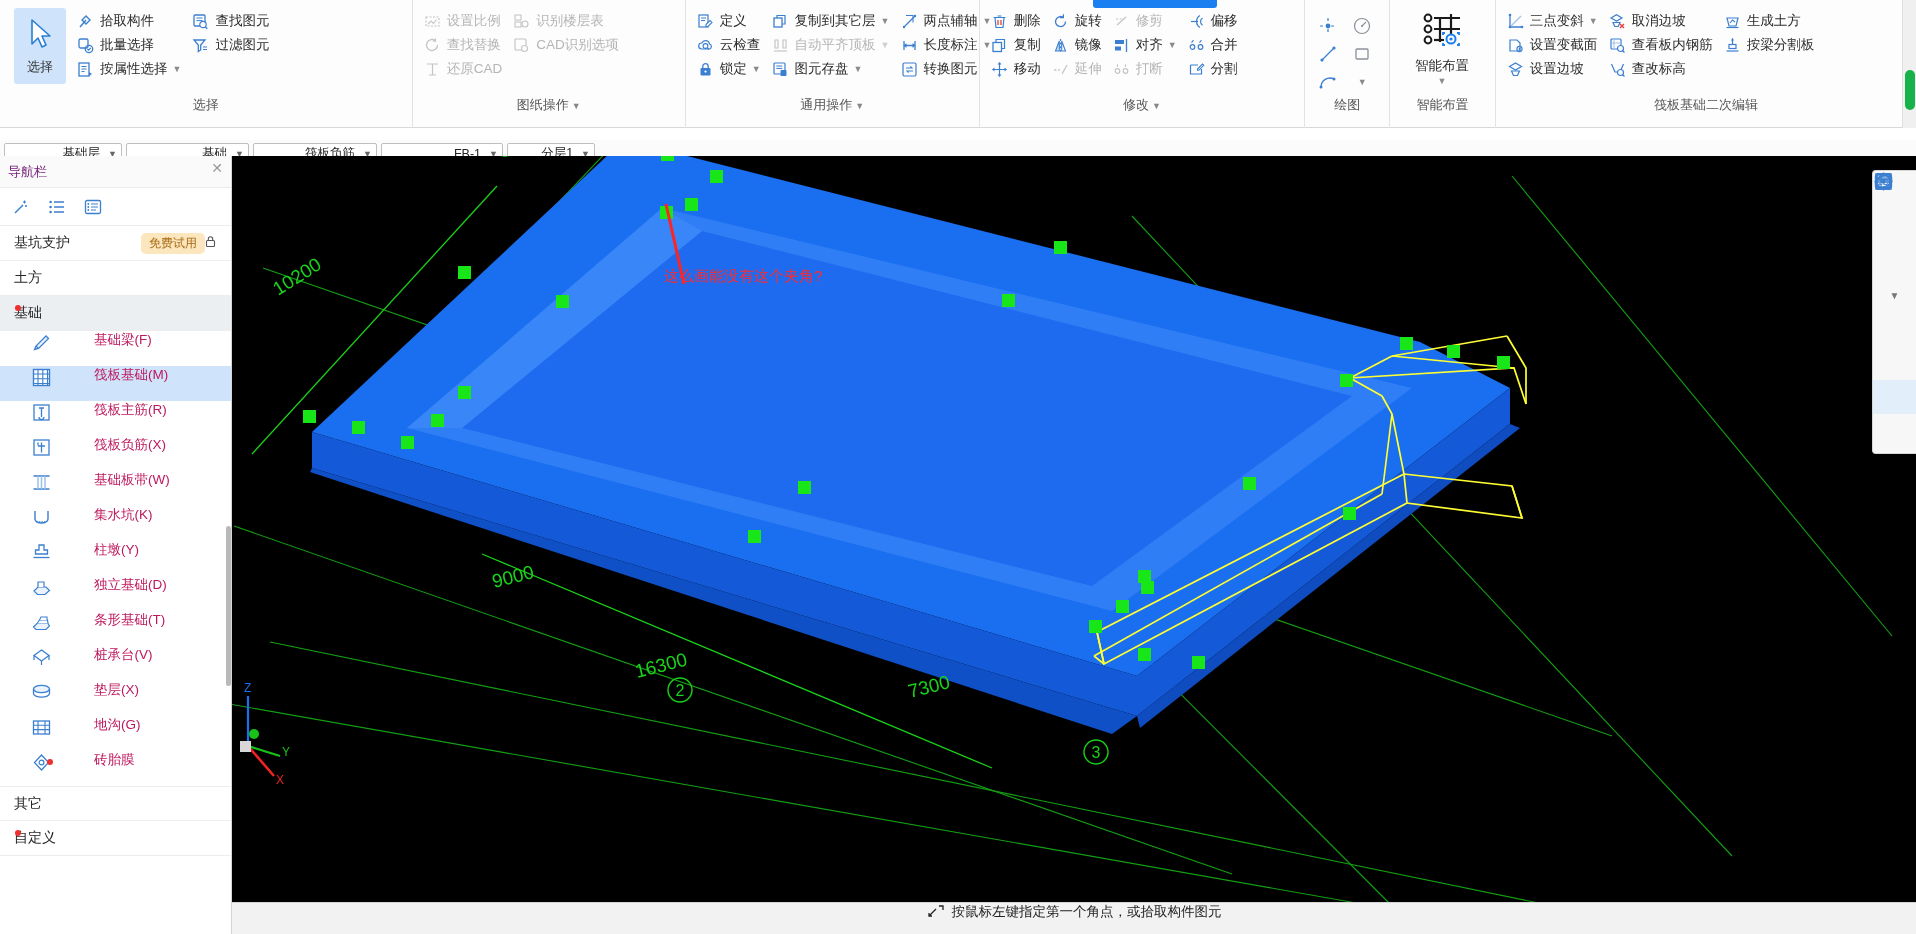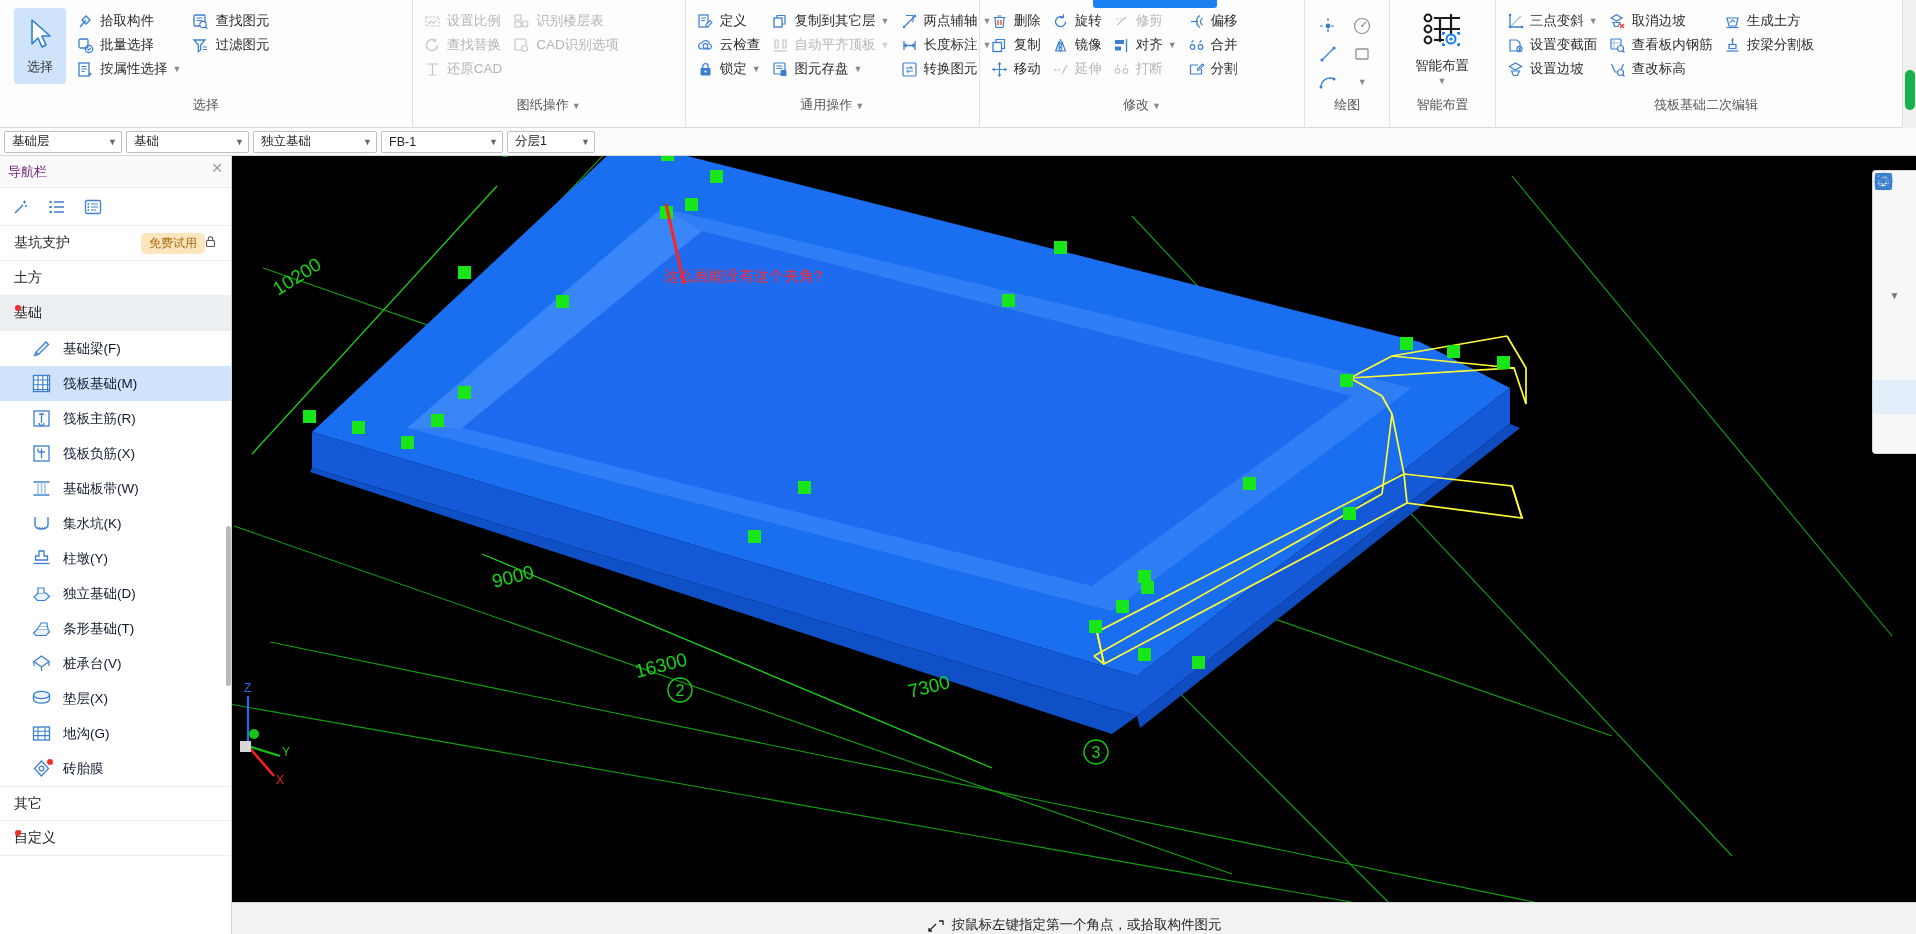--- a/index.html
+++ b/index.html
@@ -59,23 +59,23 @@
               padding-top:8px; }
   .icongrid .gi { display:flex; align-items:center; justify-content:center; cursor:pointer; border-radius:2px; }
 
   .blue-tab {
     position:absolute; left:1093px; top:-6px; width:124px; height:14px;
     background:#1a7ff0; border-radius:0 0 3px 3px;
   }
 
   
   #selectbar {
-    position:absolute; left:0; top:128px; width:1916px; height:28px;
+    position:absolute; left:0; top:140px; width:1916px; height:28px;
     background:#fbfbfb; border-bottom:1px solid #d8d8d8;
-    display:flex; align-items:center; padding-left:4px;
+    display:flex; align-items:center; padding-left:4px;text-align:right;
   }
   .combo {
     height:22px; border:1px solid #bfbfbf; background:#fff; border-radius:2px;
     display:flex; align-items:center; padding:0 4px 0 7px; margin-right:4px;
     font-size:12.5px; color:#222; cursor:pointer; position:relative;
   }
   .combo .cv { flex:1; white-space:nowrap; overflow:hidden; }
   .combo .caret { font-size:9px; color:#666; margin-left:8px; }
 
   
@@ -101,22 +101,22 @@
   .cat.sel { background:#eceff1; }
   .cat .badge {
     position:absolute; right:26px; top:7px; background:#fbe6bd; color:#a86a12;
     font-size:12px; padding:2px 8px; border-radius:5px;
   }
   .cat .dot { width:6px; height:6px; background:#f0302f; border-radius:50%;
               position:absolute; margin-left:1px; margin-top:-10px; }
   .cat .lockic { margin-left:4px; }
 
   .leaf {
-    height:35px; display:flex; align-items:center; padding-left:30px;
-    font-size:13.5px; color:#0f172a; cursor:pointer; position:relative;
+    height:35px; display:flex; align-items:flex-start; padding-left:30px;
+    font-size:13.5px; color:#be185d; cursor:pointer; position:relative;gap:31px;
   }
   .leaf.sel { background:#cfe4fb; }
   .leaf .ic { width:22px; height:22px; margin-right:11px; flex:0 0 22px;
               display:flex; align-items:center; justify-content:center; }
   .leaf .dot { width:6px; height:6px; background:#f0302f; border-radius:50%;
                position:absolute; left:47px; top:8px; }
 
   .sb-scroll {
     position:absolute; left:226px; top:370px; width:5px; height:160px;
     background:#b9b9b9; border-radius:3px;
@@ -139,21 +139,21 @@
     border-radius:4px 0 0 4px; padding:5px 0; z-index:6;
   }
   #rtool .ri { height:34px; display:flex; align-items:center; justify-content:center;
                cursor:pointer; color:#3b6fb5; }
   #rtool .ri.sel { background:#e3eefb; }
 
   
   #status {
     position:absolute; left:232px; bottom:0; width:1684px; height:32px;
     background:#f2f2f2; border-top:1px solid #d5d5d5;
-    display:flex; align-items:flex-end; justify-content:center;
+    display:flex; align-items:flex-start; justify-content:center;
     font-size:13.5px; color:#222;
   }
   #status .cur { margin-right:7px; display:flex; align-items:center; }
 
   
   #vscroll-right {
     position:absolute; right:0; top:0; width:14px; height:128px; background:#f0f0f0;
     border-left:1px solid #e0e0e0;
   }
   #vscroll-right .thumb { position:absolute; left:2px; top:70px; width:10px; height:40px;
@@ -696,21 +696,21 @@
 <div id="selectbar">
   <div class="combo" style="width:118px">
     <span class="cv">基础层</span>
     <span class="caret">▼</span>
   </div>
   <div class="combo" style="width:123px">
     <span class="cv">基础</span>
     <span class="caret">▼</span>
   </div>
   <div class="combo" style="width:124px">
-    <span class="cv">独立基础</span>
+    <span class="cv">筏板负筋</span>
     <span class="caret">▼</span>
   </div>
   <div class="combo" style="width:122px">
     <span class="cv">FB-1</span>
     <span class="caret">▼</span>
   </div>
   <div class="combo" style="width:88px">
     <span class="cv">分层1</span>
     <span class="caret">▼</span>
   </div>

